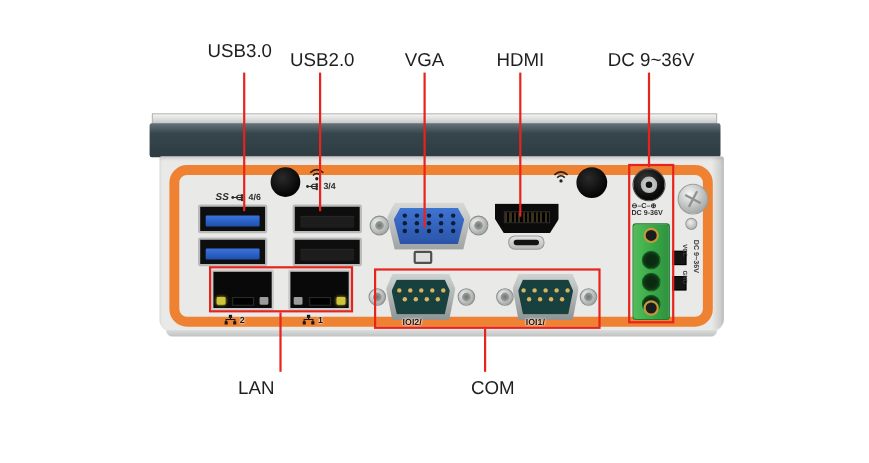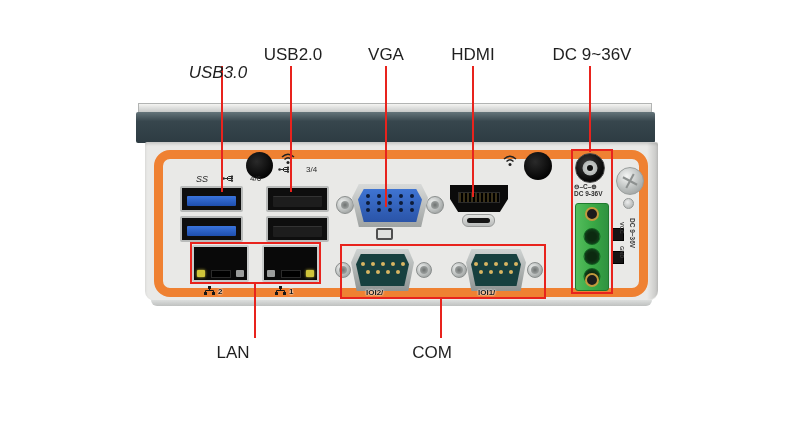--- a/index.html
+++ b/index.html
@@ -46,21 +46,21 @@
   .screw-big .cross{position:absolute;left:50%;top:50%;width:16px;height:2px;background:#8d9190;transform:translate(-50%,-50%) rotate(28deg);}
   .screw-big .cross.c2{transform:translate(-50%,-50%) rotate(118deg);}
   .screw-small{border-radius:50%;background:radial-gradient(circle at 40% 35%,#eceded,#a3a7a6);border:1px solid #949897;box-sizing:border-box;}
   .dcjack{border-radius:50%;background:radial-gradient(circle at 40% 35%,#3c3c3c,#090909 65%);border:1px solid #4a4a4a;box-sizing:border-box;}
   .dcjack .ring{position:absolute;left:50%;top:50%;width:15px;height:15px;transform:translate(-50%,-50%);border-radius:50%;background:radial-gradient(#d9dbda,#9fa3a2);}
   .dcjack .pin{position:absolute;left:50%;top:50%;width:6px;height:6px;transform:translate(-50%,-50%);border-radius:50%;background:#111;}
   .terminal{background:linear-gradient(to right,#54bd5c,#39a845 55%,#2f9240);border:1px solid #1f7a2e;border-radius:3px;box-sizing:border-box;}
   .terminal .tscrew{position:absolute;left:50%;transform:translateX(-50%);width:10px;height:10px;border-radius:50%;background:#1c1c1c;border:2px solid #c29a3d;box-sizing:content-box;}
   .terminal .socket{position:absolute;left:50%;transform:translateX(-50%);width:17px;height:17px;border-radius:50%;background:radial-gradient(#0c2a10 40%,#155222);border:1px solid #116021;box-sizing:border-box;}
   .pinblock{background:#141414;border:1px solid #000;}
-  .silk{font-size:8px;font-weight:normal;color:#2a2a2a;white-space:nowrap;display:flex;align-items:flex-start;gap:14px;}
+  .silk{font-size:8px;font-weight:bold;color:#2a2a2a;white-space:nowrap;display:flex;align-items:center;gap:2px;}
   .silk .ss{font-style:italic;font-size:9px;}
   .orange-silk{font-size:8px;font-weight:bold;color:#161616;text-shadow:0 0 2px #fff,0 0 2px #fff;white-space:nowrap;display:flex;align-items:center;gap:3px;}
   .tiny{font-size:6.5px;font-weight:bold;color:#2e2e2e;white-space:nowrap;}
   .vtext{font-size:6.5px;font-weight:bold;color:#3a3a3a;white-space:nowrap;transform:rotate(90deg);transform-origin:left top;}
   .monitor-icon{border:2px solid #4f4f4f;border-radius:2px;background:#dfe0de;box-sizing:border-box;}
 </style>
 </head>
 <body>
 
 <div id="stage">
@@ -270,21 +270,21 @@
   <div class="abs red-rect" style="left:571px;top:149px;width:42px;height:145px;"></div>
 
   <div class="abs red-line" style="left:221px;top:66px;height:126px;"></div>
   <div class="abs red-line" style="left:290px;top:66px;height:126px;"></div>
   <div class="abs red-line" style="left:385px;top:66px;height:141px;"></div>
   <div class="abs red-line" style="left:472px;top:66px;height:131px;"></div>
   <div class="abs red-line" style="left:589px;top:66px;height:86px;"></div>
   <div class="abs red-line" style="left:254px;top:284px;height:54px;"></div>
   <div class="abs red-line" style="left:440px;top:299px;height:39px;"></div>
 
-  <div class="abs callout-label" style="left:218px;top:63px;font-style:italic;">USB3.0</div>
+  <div class="abs callout-label" style="left:218px;top:37px;">USB3.0</div>
   <div class="abs callout-label" style="left:293px;top:45px;">USB2.0</div>
   <div class="abs callout-label" style="left:386px;top:45px;">VGA</div>
   <div class="abs callout-label" style="left:473px;top:45px;">HDMI</div>
   <div class="abs callout-label" style="left:592px;top:45px;">DC 9~36V</div>
   <div class="abs callout-label" style="left:233px;top:343px;">LAN</div>
-  <div class="abs callout-label" style="left:432px;top:343px;">COM</div>
+  <div class="abs callout-label" style="left:448px;top:343px;">COM</div>
 
 </div>
 
 </body></html>

